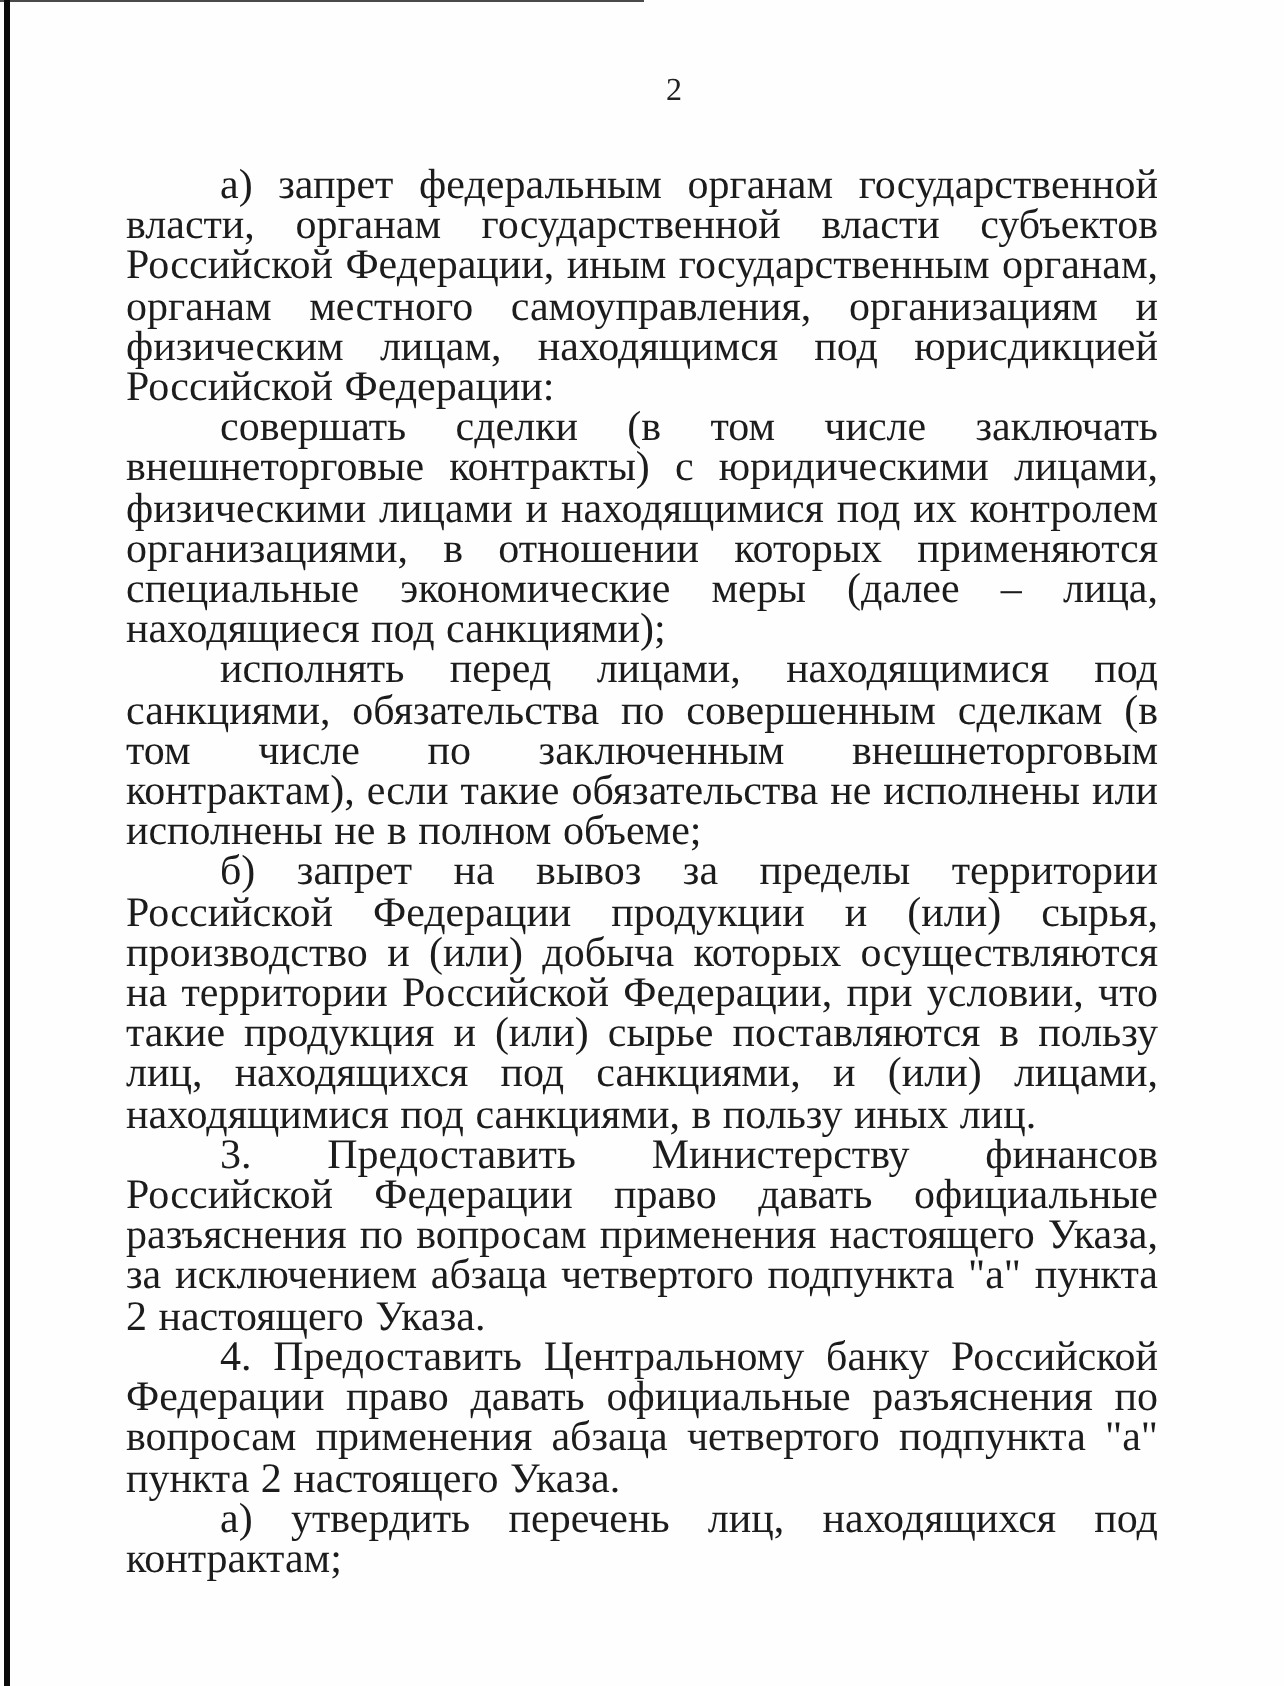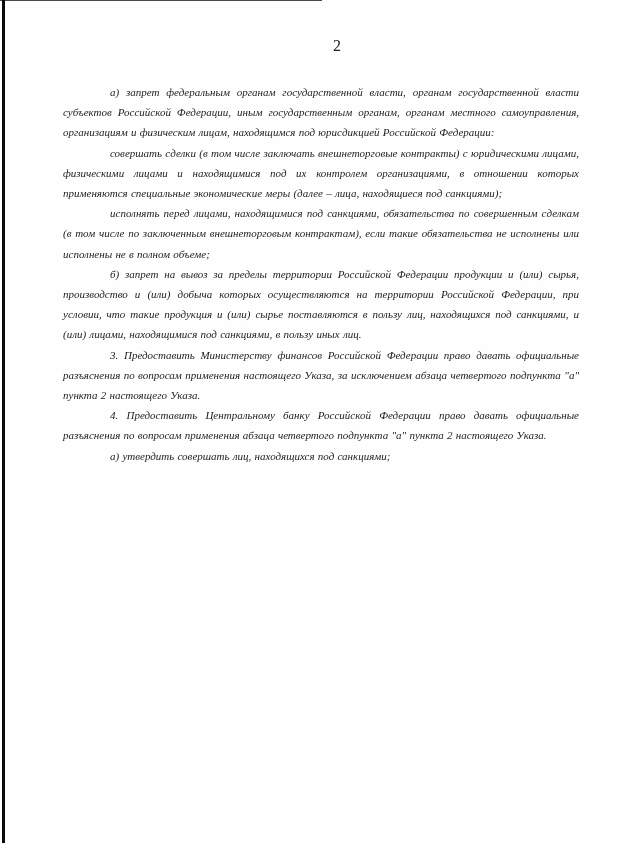--- a/index.html
+++ b/index.html
@@ -41,40 +41,39 @@
     }
     .page-number {
       text-align: center;
       font-size: 16px;
       line-height: 20px;
       transform: translateX(16px);
       margin-bottom: 26px;
       color: #222;
     }
     .doc-para {
-      font-size: 11px;
+      font-size: 21px;
       line-height: 20.2px;
       text-align: justify;
       text-indent: 47px;
       color: #1c1c1c;
       word-spacing: 0.5px;
-      font-style: italic;
     }
   </style>
 </head>
 <body>
 
 <div class="page">
   <div class="scan-edge-top"></div>
   <div class="scan-edge-left"></div>
 
   <div class="content">
     <div class="page-number">2</div>
 
     <p class="doc-para">а) запрет федеральным органам государственной власти, органам государственной власти субъектов Российской Федерации, иным государственным органам, органам местного самоуправления, организациям и физическим лицам, находящимся под юрисдикцией Российской Федерации:</p>
     <p class="doc-para">совершать сделки (в том числе заключать внешнеторговые контракты) с юридическими лицами, физическими лицами и находящимися под их контролем организациями, в отношении которых применяются специальные экономические меры (далее – лица, находящиеся под санкциями);</p>
     <p class="doc-para">исполнять перед лицами, находящимися под санкциями, обязательства по совершенным сделкам (в том числе по заключенным внешнеторговым контрактам), если такие обязательства не исполнены или исполнены не в полном объеме;</p>
     <p class="doc-para">б) запрет на вывоз за пределы территории Российской Федерации продукции и (или) сырья, производство и (или) добыча которых осуществляются на территории Российской Федерации, при условии, что такие продукция и (или) сырье поставляются в пользу лиц, находящихся под санкциями, и (или) лицами, находящимися под санкциями, в пользу иных лиц.</p>
     <p class="doc-para">3. Предоставить Министерству финансов Российской Федерации право давать официальные разъяснения по вопросам применения настоящего Указа, за исключением абзаца четвертого подпункта "а" пункта 2 настоящего Указа.</p>
     <p class="doc-para">4. Предоставить Центральному банку Российской Федерации право давать официальные разъяснения по вопросам применения абзаца четвертого подпункта "а" пункта 2 настоящего Указа.</p>
-    <p class="doc-para">а) утвердить совершать лиц, находящихся под санкциями;</p>
+    <p class="doc-para">а) утвердить перечень лиц, находящихся под контрактам;</p>
   </div>
 </div>
 
 </body></html>

